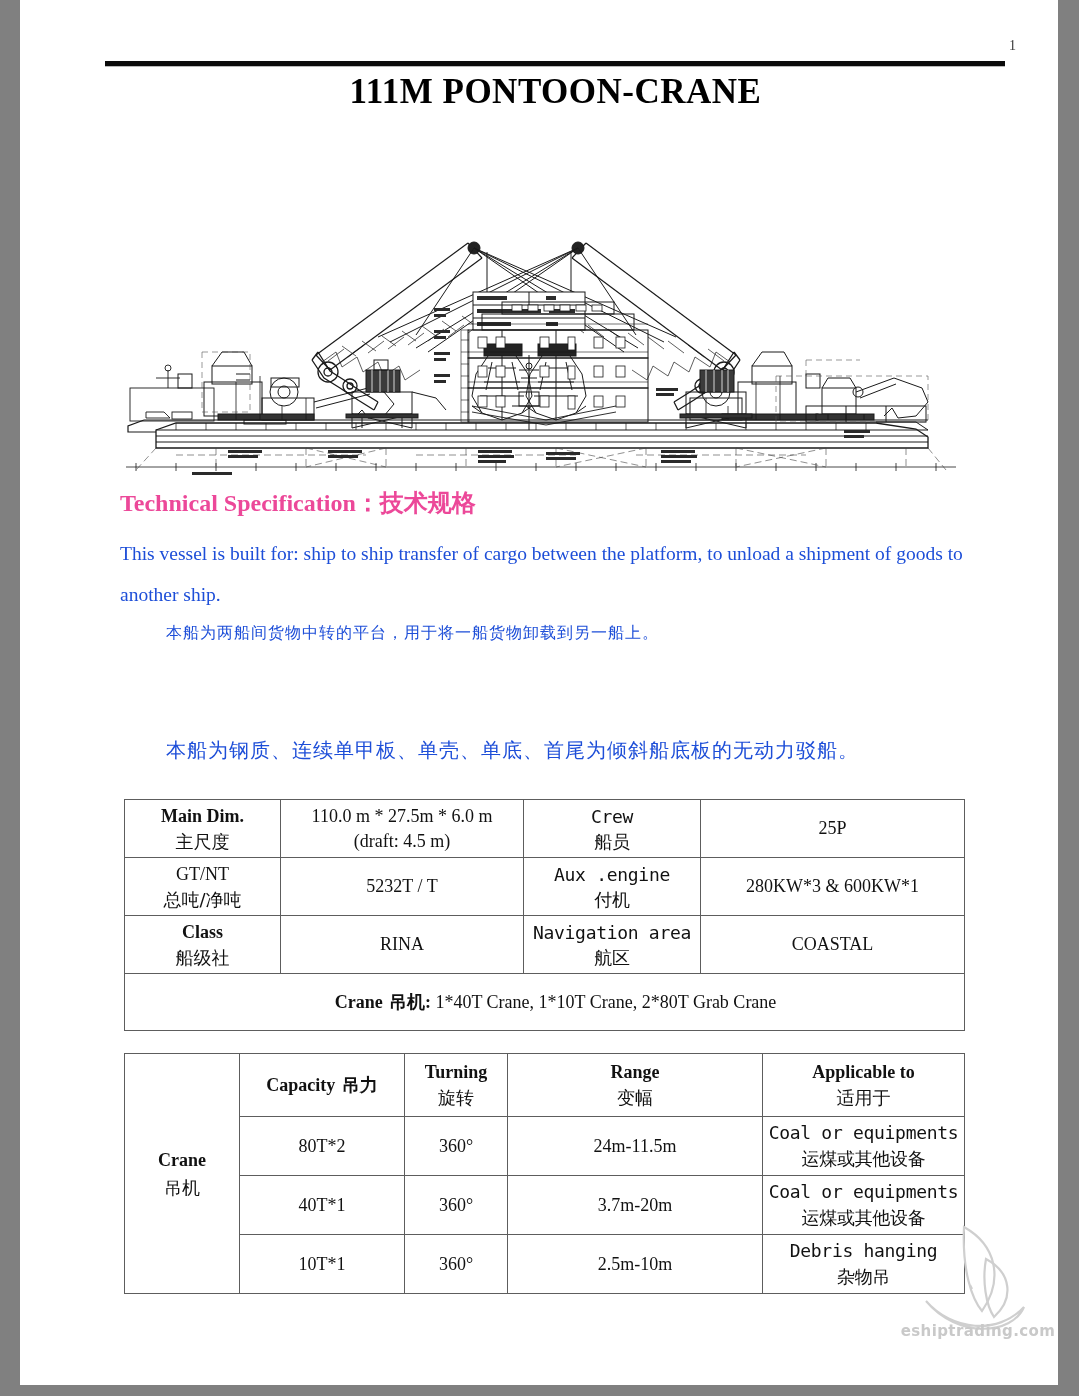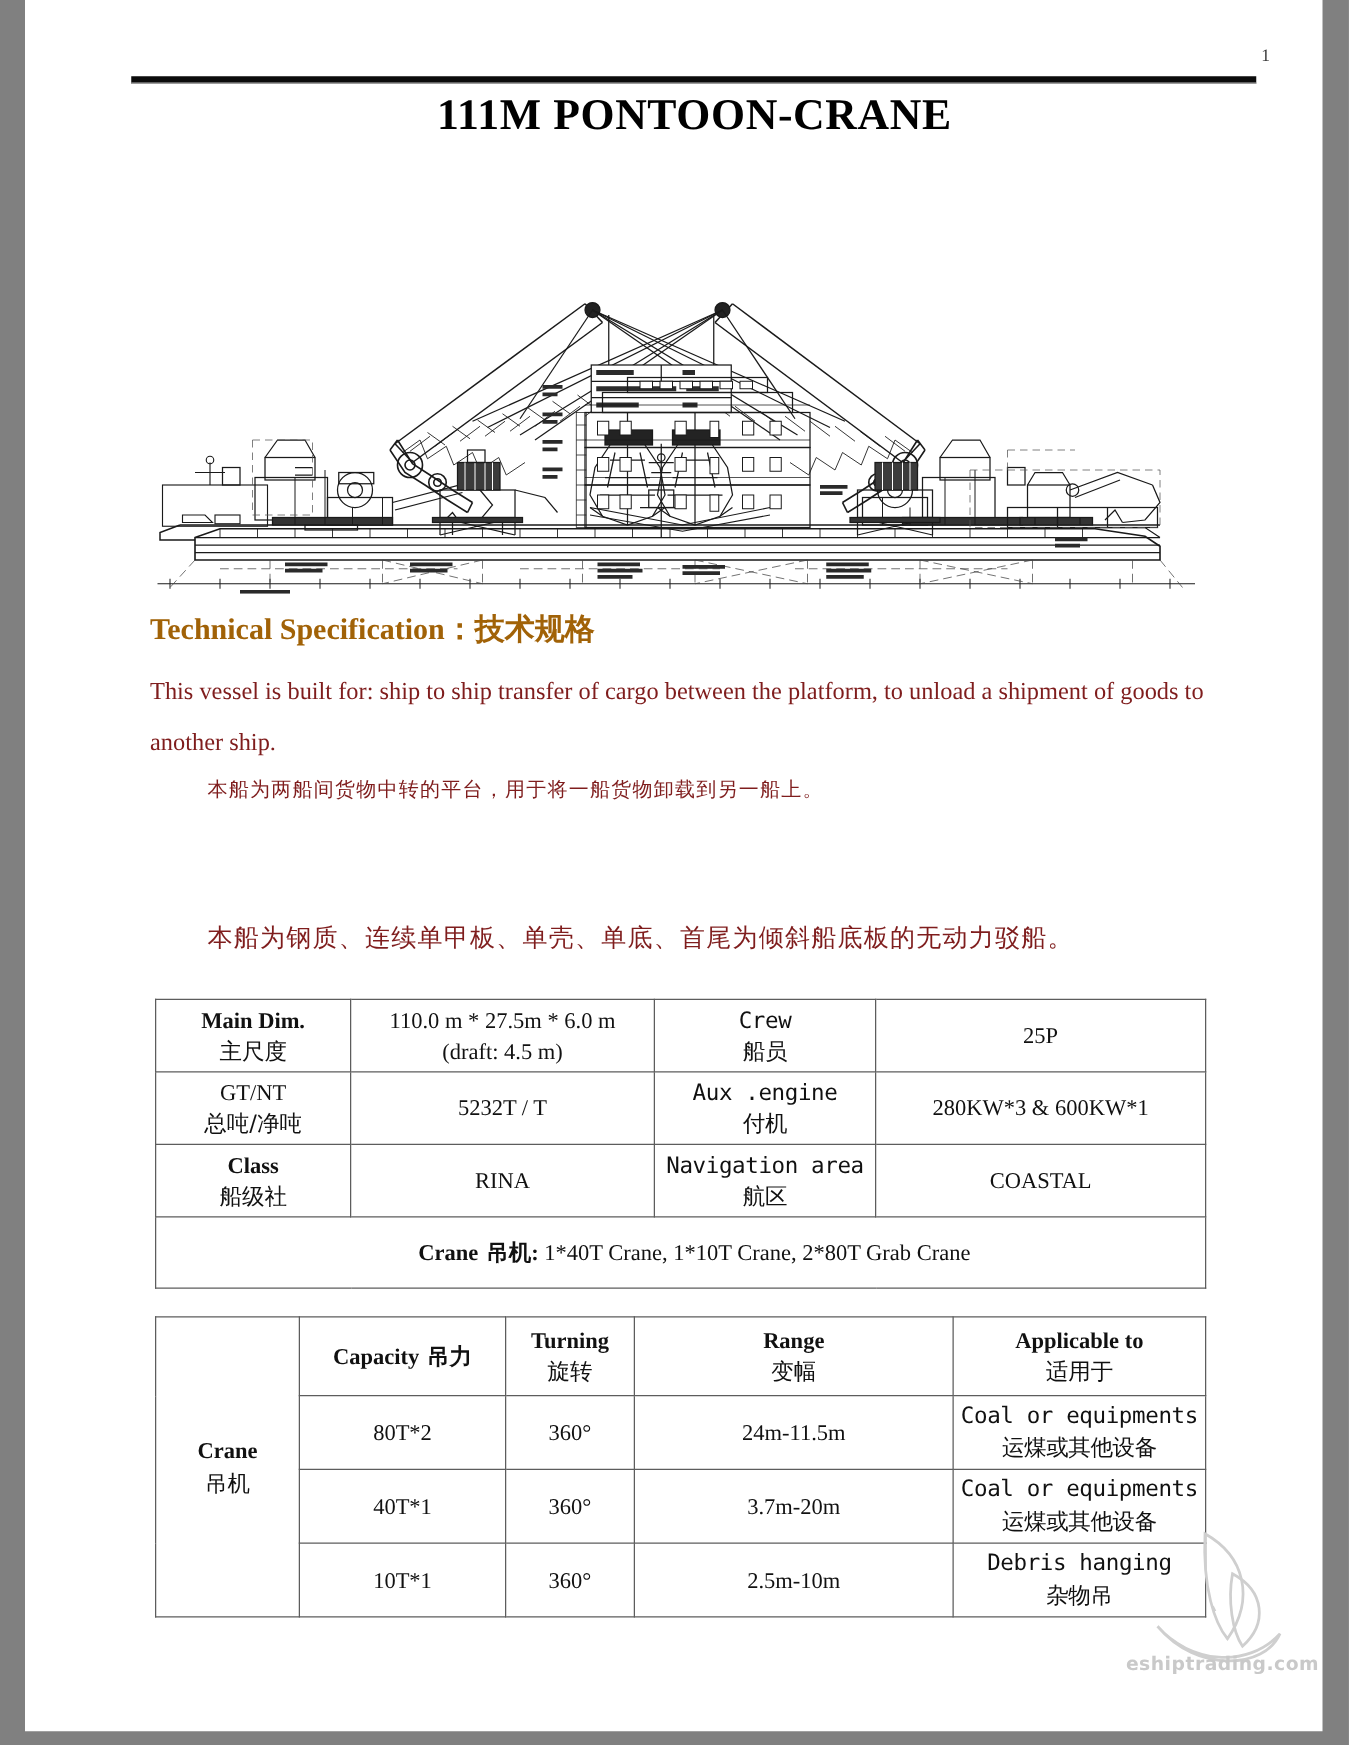--- a/index.html
+++ b/index.html
@@ -68,31 +68,31 @@
   }
   #drawing-wrap svg { display: block; width: 100%; height: 100%; }
 
   
   .section-heading {
     position: absolute;
     left: 100px;
     top: 487px;
     font-size: 24px;
     font-weight: bold;
-    color: #a16207;
+    color: #ec4899;
   }
   .cn { font-family: "DejaVu Sans", "Liberation Sans", sans-serif; }
 
   .para {
     position: absolute;
     left: 100px;
     width: 864px;
     font-size: 19.5px;
     line-height: 41px;
-    color: #7f1d1d;
+    color: #1d4ed8;
     font-family: "Liberation Serif", "DejaVu Serif", serif;
   }
   .para.en1 { top: 533px; }
   .para.cn1 { top: 612px; text-indent: 46px; font-family: Liberation Serif, serif; font-size: 16px; letter-spacing: 1px;}
   .para.en2 { top: 653px; }
   .para.cn2 { top: 730px; text-indent: 46px; font-family: "DejaVu Sans", "Liberation Sans", sans-serif; font-size: 20px; letter-spacing: 1px;}
 
   
   table.spec {
     position: absolute;

